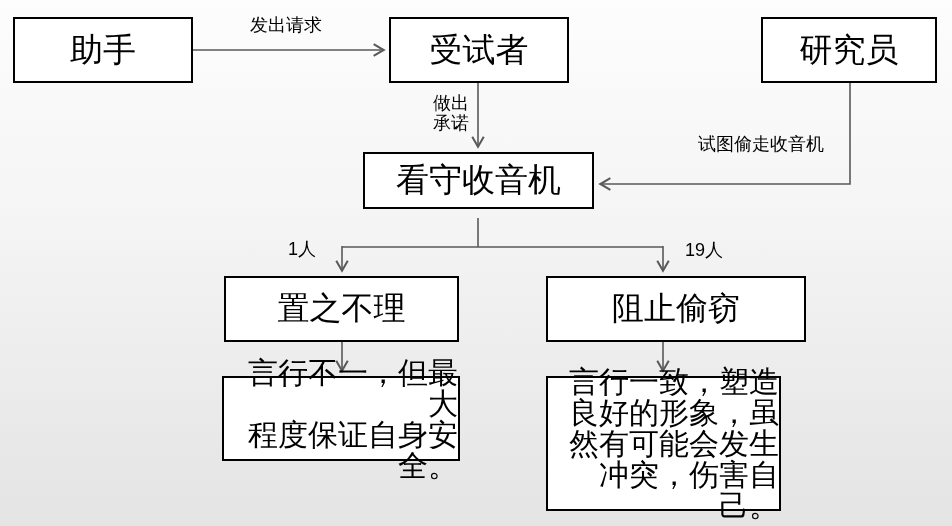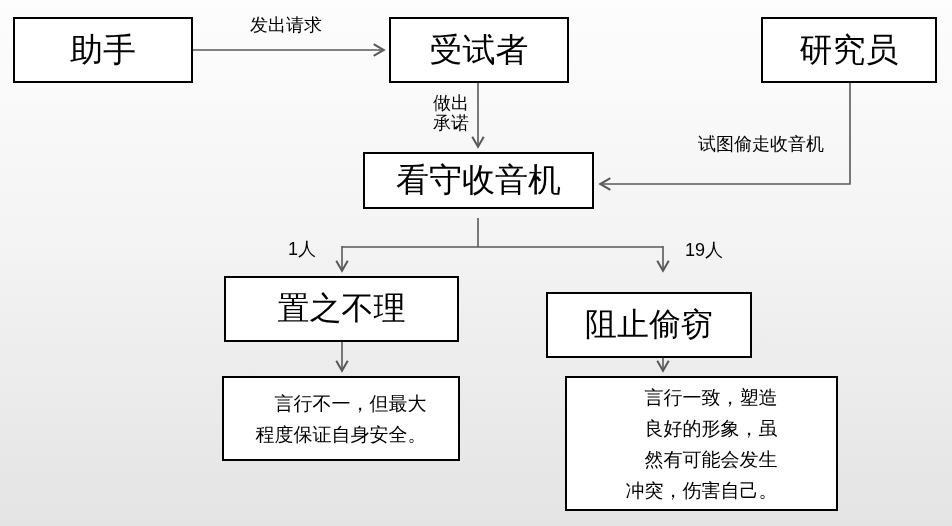--- a/index.html
+++ b/index.html
@@ -22,21 +22,21 @@
     box-sizing: border-box;
     background: #ffffff;
     border: 2px solid #000000;
     display: flex;
     align-items: center;
     justify-content: center;
     text-align: right;
   }
   .node.big  { font-size: 33px; }
   .node.mid  { font-size: 32px; }
-  .node.desc { font-size: 19px; line-height: 31px; white-space: pre-line; }
+  .node.desc { font-size: 30px; line-height: 31px; white-space: pre-line; }
   .edge-label {
     position: absolute;
     font-size: 18px;
     line-height: 20px;
     white-space: pre-line;
     color: #000;
   }
   .edge-label.center { }
 </style>
 </head>
@@ -79,30 +79,30 @@
   </div>
 
   <div class="node big" style="left:363px; top:152px; width:231px; height:57px;">
     <span>看守收音机</span>
   </div>
 
   <div class="node mid" style="left:224px; top:276px; width:235px; height:66px;">
     <span>置之不理</span>
   </div>
 
-  <div class="node mid" style="left:546px; top:292px; width:206px; height:66px;">
+  <div class="node mid" style="left:546px; top:276px; width:260px; height:66px;">
     <span>阻止偷窃</span>
   </div>
 
   <div class="node desc" style="left:222px; top:376px; width:238px; height:85px;">
     <span>言行不一，但最大
 程度保证自身安全。</span>
   </div>
 
-  <div class="node desc" style="left:565px; top:376px; width:273px; height:135px;">
+  <div class="node desc" style="left:546px; top:376px; width:235px; height:135px;">
     <span>言行一致，塑造
 良好的形象，虽
 然有可能会发生
 冲突，伤害自己。</span>
   </div>
 
   <div class="edge-label center" style="left:250px; top:15px; width:80px;">发出请求</div>
 
   <div class="edge-label center" style="left:433px; top:93px; width:44px;">做出
 承诺</div>

